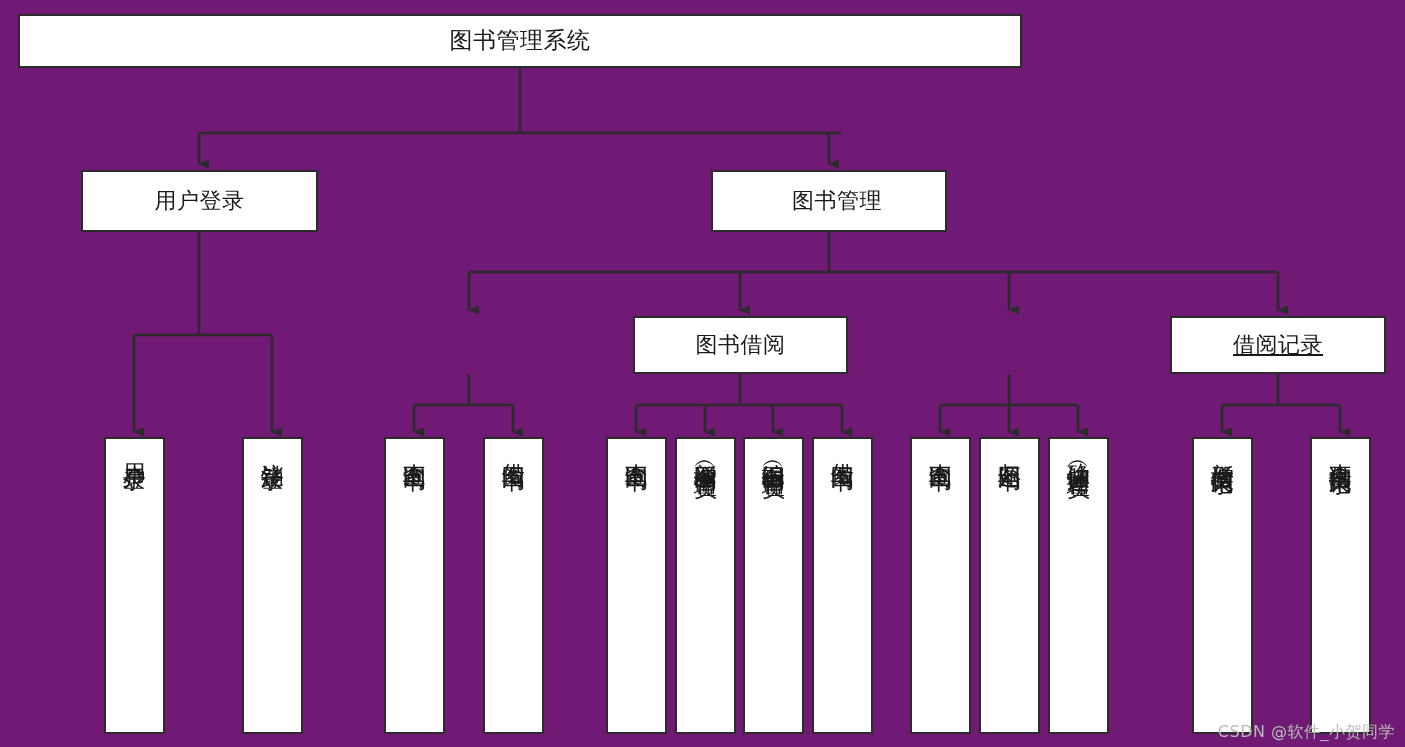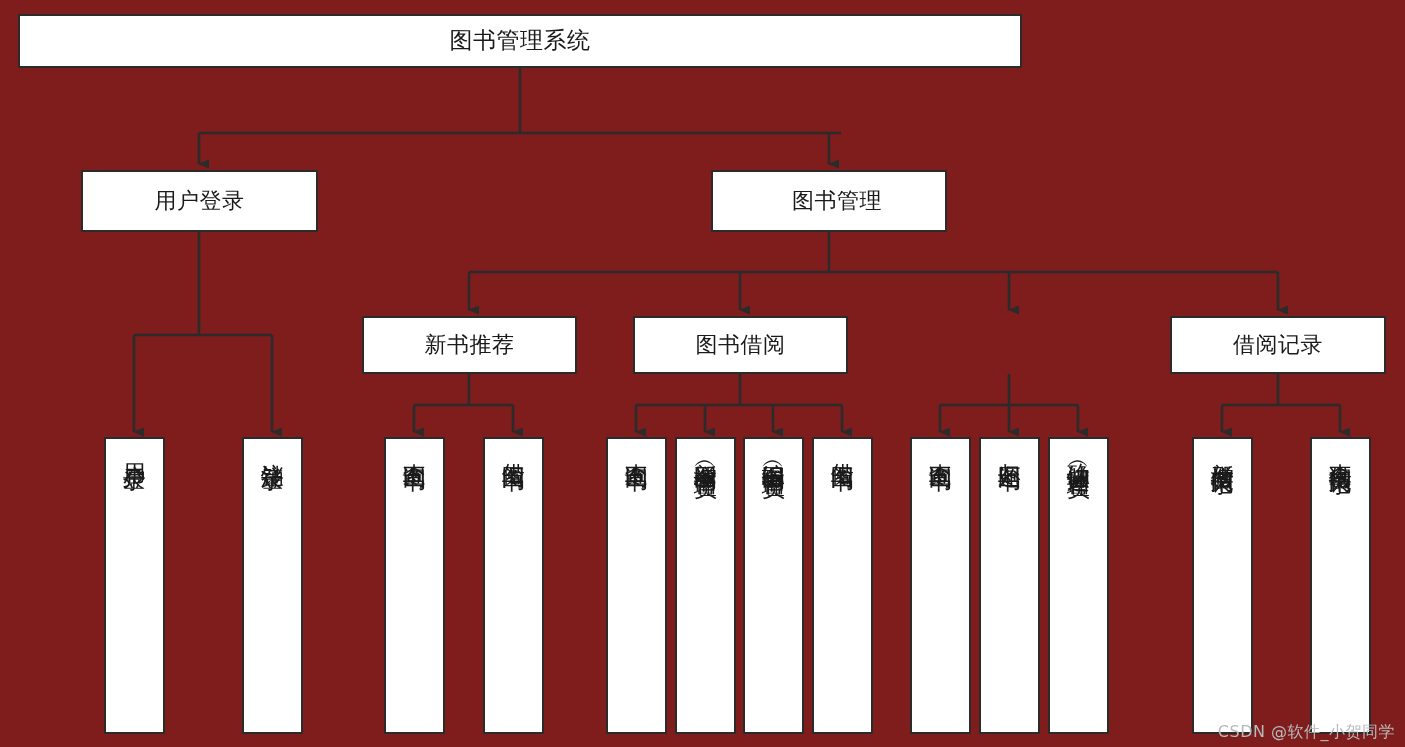--- a/index.html
+++ b/index.html
@@ -8,21 +8,21 @@
     padding: 0;
     background: #ffffff;
   }
   body {
     font-family: "DejaVu Sans", "Liberation Sans", sans-serif;
   }
   #diagram-root {
     position: relative;
     width: 1405px;
     height: 747px;
-    background: #7f1d1d;
+    background: #701a75;
     overflow: hidden;
   }
   #edges-layer {
     position: absolute;
     left: 0;
     top: 0;
     width: 1405px;
     height: 747px;
     pointer-events: none;
   }
@@ -133,27 +133,24 @@
     <span class="node-label">图书管理系统</span>
   </div>
 
   <div class="node horiz" style="left:81px; top:170px; width:237px; height:62px;">
     <span class="node-label">用户登录</span>
   </div>
   <div class="node horiz" style="left:711px; top:170px; width:236px; height:62px;padding-left:16px;">
     <span class="node-label">图书管理</span>
   </div>
 
-  <div class="node horiz" style="left:362px; top:316px; width:215px; height:58px;">
-    <span class="node-label">新书推荐</span>
-  </div>
   <div class="node horiz" style="left:633px; top:316px; width:215px; height:58px;align-items:center;">
     <span class="node-label">图书借阅</span>
   </div>
-  <div class="node horiz" style="left:1170px; top:316px; width:216px; height:58px;">
+  <div class="node horiz" style="left:1170px; top:316px; width:216px; height:58px;text-decoration:underline;">
     <span class="node-label">借阅记录</span>
   </div>
 
   <div class="node vert" style="left:104px; top:437px; width:61px; height:297px;">
     <span class="node-label">用户登录</span>
   </div>
   <div class="node vert" style="left:242px; top:437px; width:61px; height:297px;">
     <span class="node-label">注销登录</span>
   </div>
 

